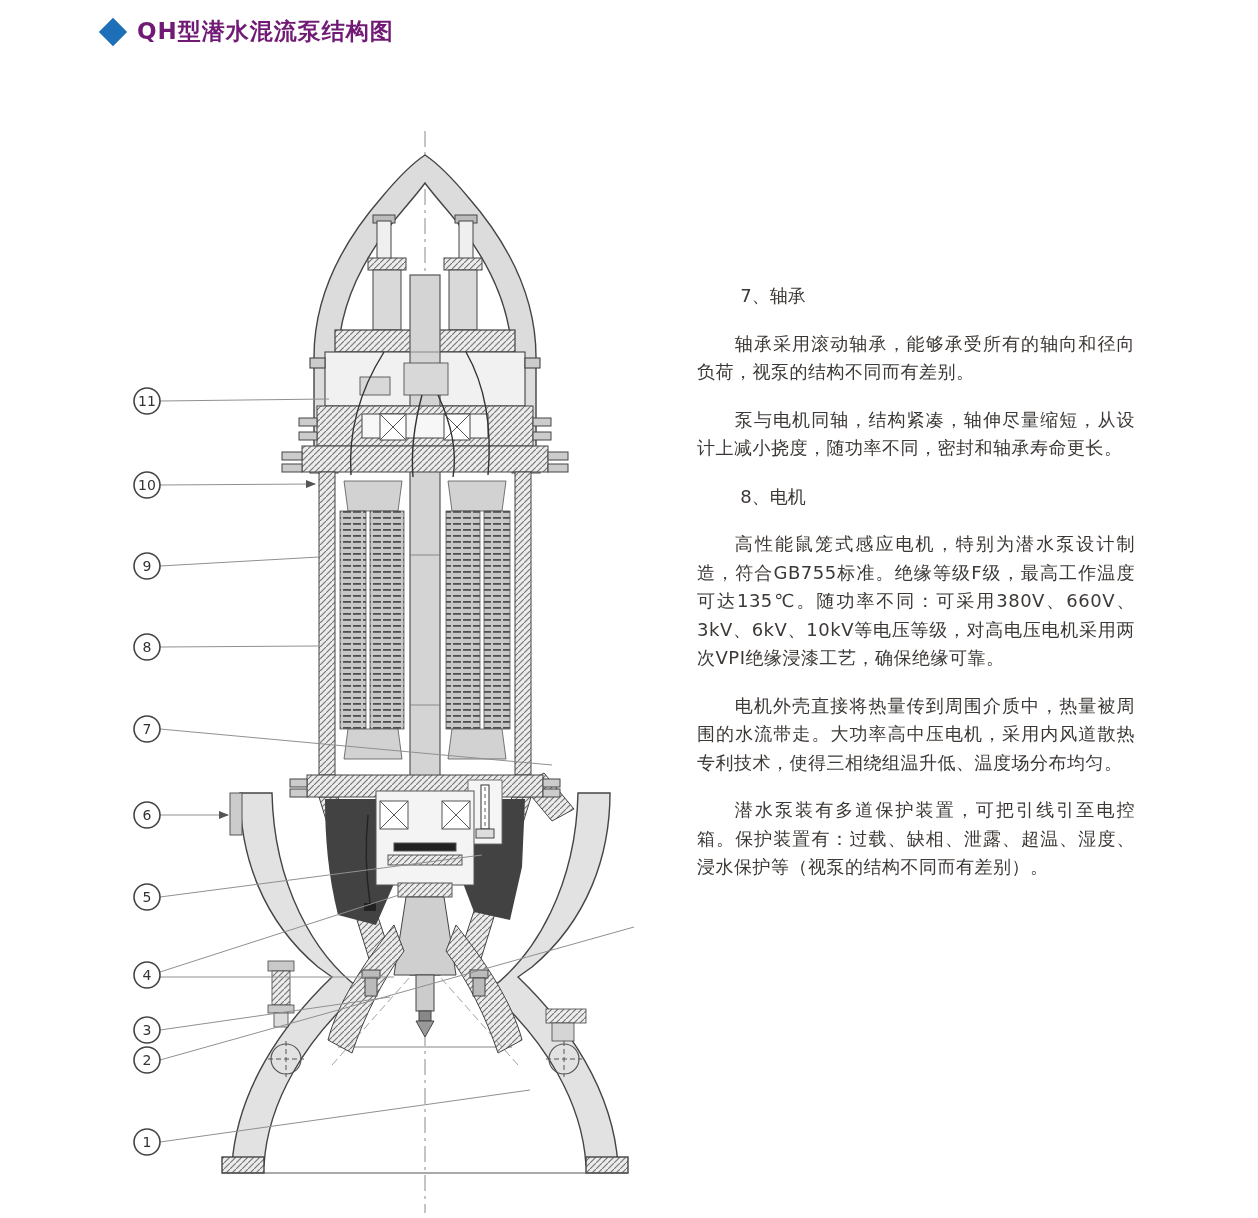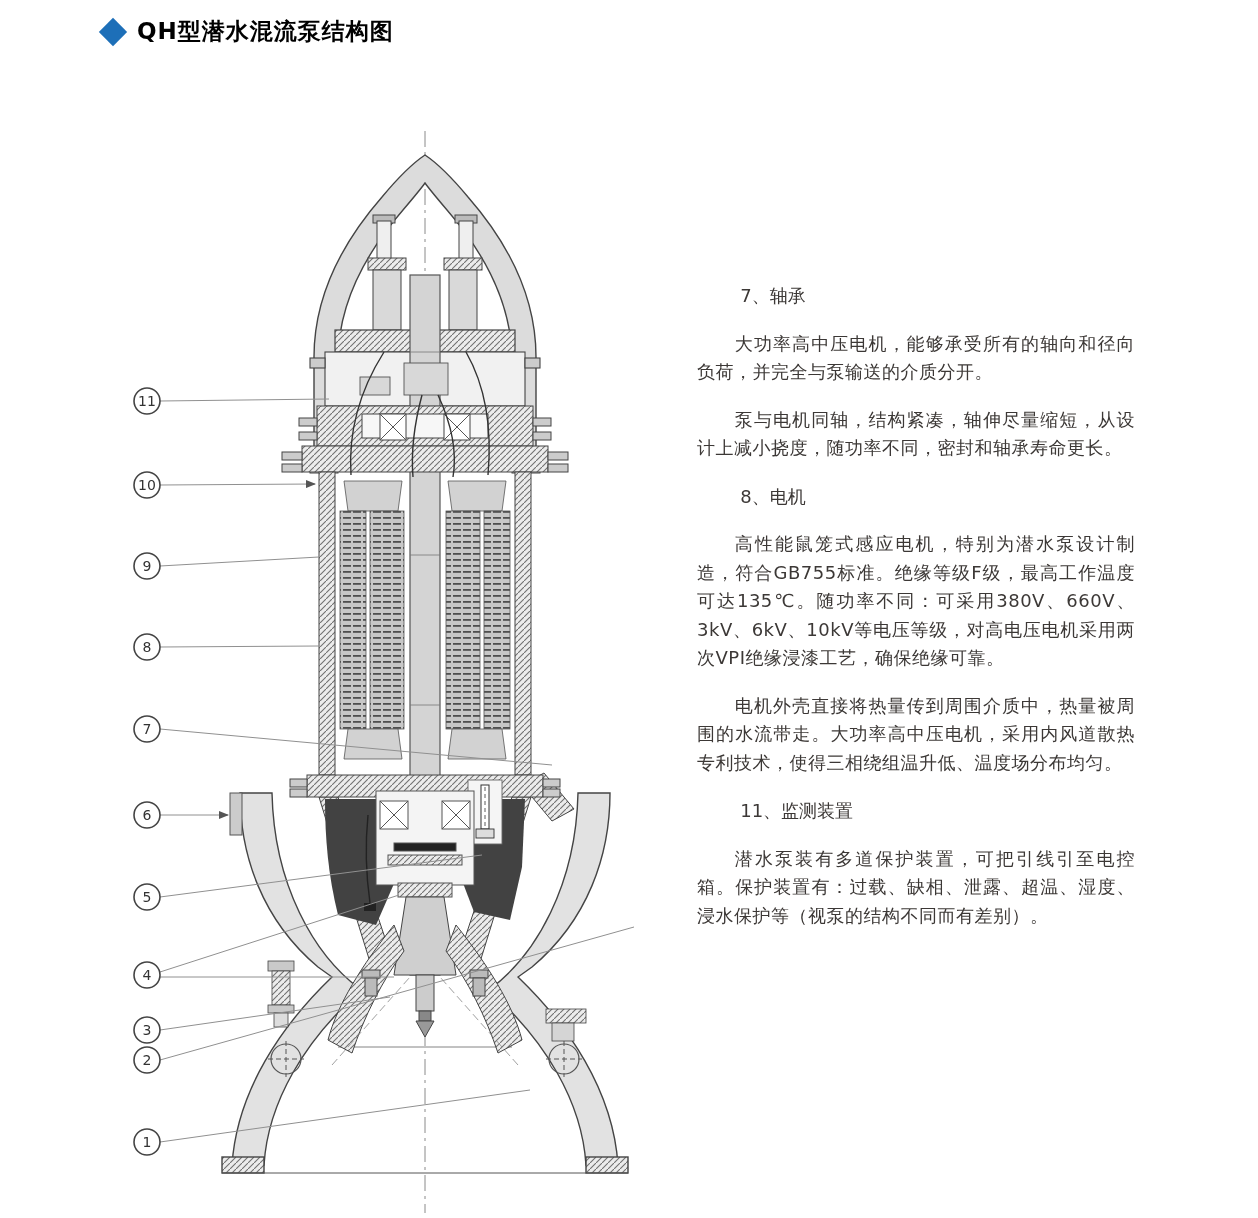--- a/index.html
+++ b/index.html
@@ -10,21 +10,21 @@
     color:#3a3a3a;
   }
   .title-row{
     position:absolute;left:103px;top:16px;display:flex;align-items:center;gap:14px;
   }
   .diamond{
     width:20px;height:20px;background:#1d6fb8;transform:rotate(45deg);
     flex:0 0 auto;
   }
   .page-title{
-    font-size:23px;font-weight:bold;color:#000000;letter-spacing:1px;white-space:nowrap;
+    font-size:23px;font-weight:bold;color:#701a75;letter-spacing:1px;white-space:nowrap;
   }
   .text-col{
     position:absolute;left:697px;top:282px;width:438px;
     font-size:18px;line-height:28.5px;color:#3c3836;
   }
   .sec-head{
     margin:20px 0 0 0;text-indent:2.4em;white-space:nowrap;
   }
   .sec-head.first{margin-top:0;}
   .sec-body{
@@ -41,26 +41,25 @@
 </head>
 <body>
 
 <div class="title-row">
   <div class="diamond"></div>
   <div class="page-title">QH型潜水混流泵结构图</div>
 </div>
 
 <div class="text-col">
   <p class="sec-head first">7、轴承</p>
-  <p class="sec-body">大功率高中压电机，能够承受所有的轴向和径向负荷，并完全与泵输送的介质分开。</p>
+  <p class="sec-body">轴承采用滚动轴承，能够承受所有的轴向和径向负荷，视泵的结构不同而有差别。</p>
   <p class="sec-body">泵与电机同轴，结构紧凑，轴伸尽量缩短，从设计上减小挠度，随功率不同，密封和轴承寿命更长。</p>
   <p class="sec-head">8、电机</p>
   <p class="sec-body">高性能鼠笼式感应电机，特别为潜水泵设计制造，符合GB755标准。绝缘等级F级，最高工作温度可达135℃。随功率不同：可采用380V、660V、3kV、6kV、10kV等电压等级，对高电压电机采用两次VPI绝缘浸漆工艺，确保绝缘可靠。</p>
   <p class="sec-body">电机外壳直接将热量传到周围介质中，热量被周围的水流带走。大功率高中压电机，采用内风道散热专利技术，使得三相绕组温升低、温度场分布均匀。</p>
-  <p class="sec-head">11、监测装置</p>
   <p class="sec-body">潜水泵装有多道保护装置，可把引线引至电控箱。保护装置有：过载、缺相、泄露、超温、湿度、浸水保护等（视泵的结构不同而有差别）。</p>
 </div>
 
 <div class="diagram-wrap">
 <svg width="560" height="1093" viewBox="0 0 560 1093" xmlns="http://www.w3.org/2000/svg">
   <defs>
     <pattern id="hatch" patternUnits="userSpaceOnUse" width="6" height="6">
       <rect width="6" height="6" fill="#ececec"></rect>
       <path d="M-1,7 L7,-1" stroke="#707070" stroke-width="1.1"></path>
     </pattern>

